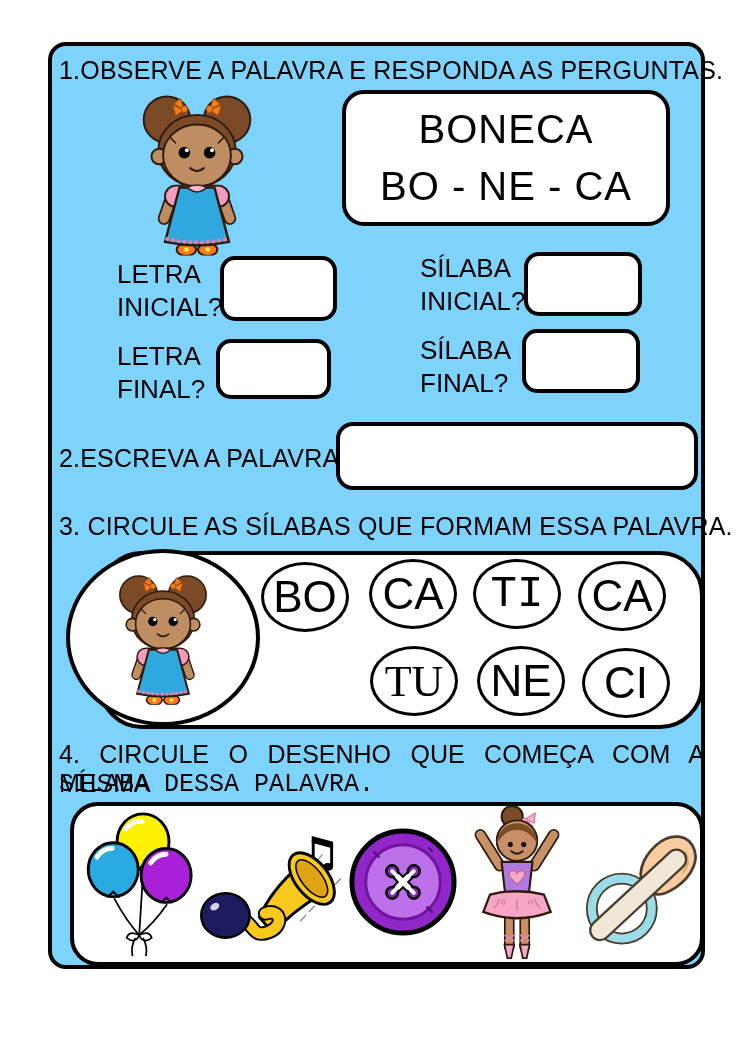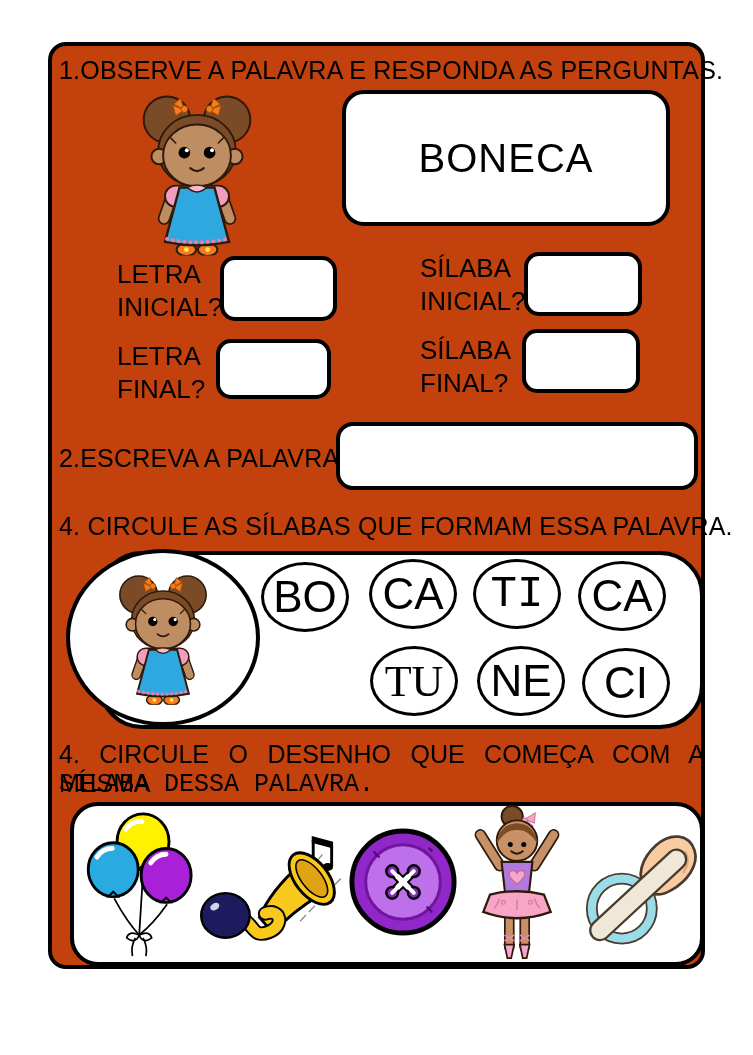--- a/index.html
+++ b/index.html
@@ -7,21 +7,21 @@
   body {
     background:#ffffff;
     font-family:"Liberation Sans", sans-serif;
     color:#000;
     position:relative;
     overflow:hidden;
   }
   .abs { position:absolute; }
   .frame {
     position:absolute; left:48px; top:42px; width:657px; height:927px;
-    border:4px solid #000; border-radius:18px; background:#c2410c;
+    border:4px solid #000; border-radius:18px; background:#7dd3fc;
   }
   .title { font-size:25px; white-space:nowrap; letter-spacing:0.2px; }
   .qlabel { font-size:26px; line-height:1.28; }
   .ansbox { border:4.5px solid #000; border-radius:15px; background:#fff; }
   .wordcard {
     border:4px solid #000; border-radius:22px; background:#fff;
     display:flex; flex-direction:column; align-items:center; justify-content:space-evenly;
     font-size:40px; letter-spacing:1px;
   }
   .s3wrap { border:4px solid #000; border-radius:44px; background:#fff; }
@@ -177,20 +177,21 @@
 <div class="frame">
 
   <div class="abs title" style="left:7px; top:10px;">1.OBSERVE A PALAVRA E RESPONDA AS PERGUNTAS.</div>
 
   <svg class="abs" style="left:82px; top:44px;" width="126" height="166" viewBox="0 0 130 170">
       <use href="#doll"></use>
     </svg>
 
   <div class="abs wordcard" style="left:290px; top:44px; width:328px; height:136px;">
     <div>BONECA</div>
+    <div>BO - NE - CA</div>
   </div>
 
   <div class="abs qlabel" style="left:65px; top:212px;">
     <div>LETRA</div>
     <div>INICIAL?</div>
   </div>
   <div class="abs ansbox" style="left:168px; top:210px; width:117px; height:65px;"></div>
 
   <div class="abs qlabel" style="left:368px; top:206px;">
     <div>SÍLABA</div>
@@ -206,21 +207,21 @@
 
   <div class="abs qlabel" style="left:368px; top:288px;">
     <div>SÍLABA</div>
     <div>FINAL?</div>
   </div>
   <div class="abs ansbox" style="left:470px; top:283px; width:118px; height:64px;"></div>
 
   <div class="abs title" style="left:7px; top:398px;">2.ESCREVA A PALAVRA.</div>
   <div class="abs ansbox" style="left:284px; top:376px; width:362px; height:68px; border-radius:17px;"></div>
 
-  <div class="abs title" style="left:7px; top:466px;">4. CIRCULE AS SÍLABAS QUE FORMAM ESSA PALAVRA.</div>
+  <div class="abs title" style="left:7px; top:466px;">3. CIRCULE AS SÍLABAS QUE FORMAM ESSA PALAVRA.</div>
 
   <div class="abs s3wrap" style="left:46px; top:505px; width:606px; height:178px;"></div>
   <div class="abs s3ellipse" style="left:14px; top:503px; width:194px; height:177px;">
     <svg width="102" height="134" viewBox="0 0 130 170">
         <use href="#doll"></use>
       </svg>
   </div>
 
   <div class="bubble" style="left:209px; top:516px;">BO</div>
   <div class="bubble" style="left:317px; top:513px;">CA</div>

